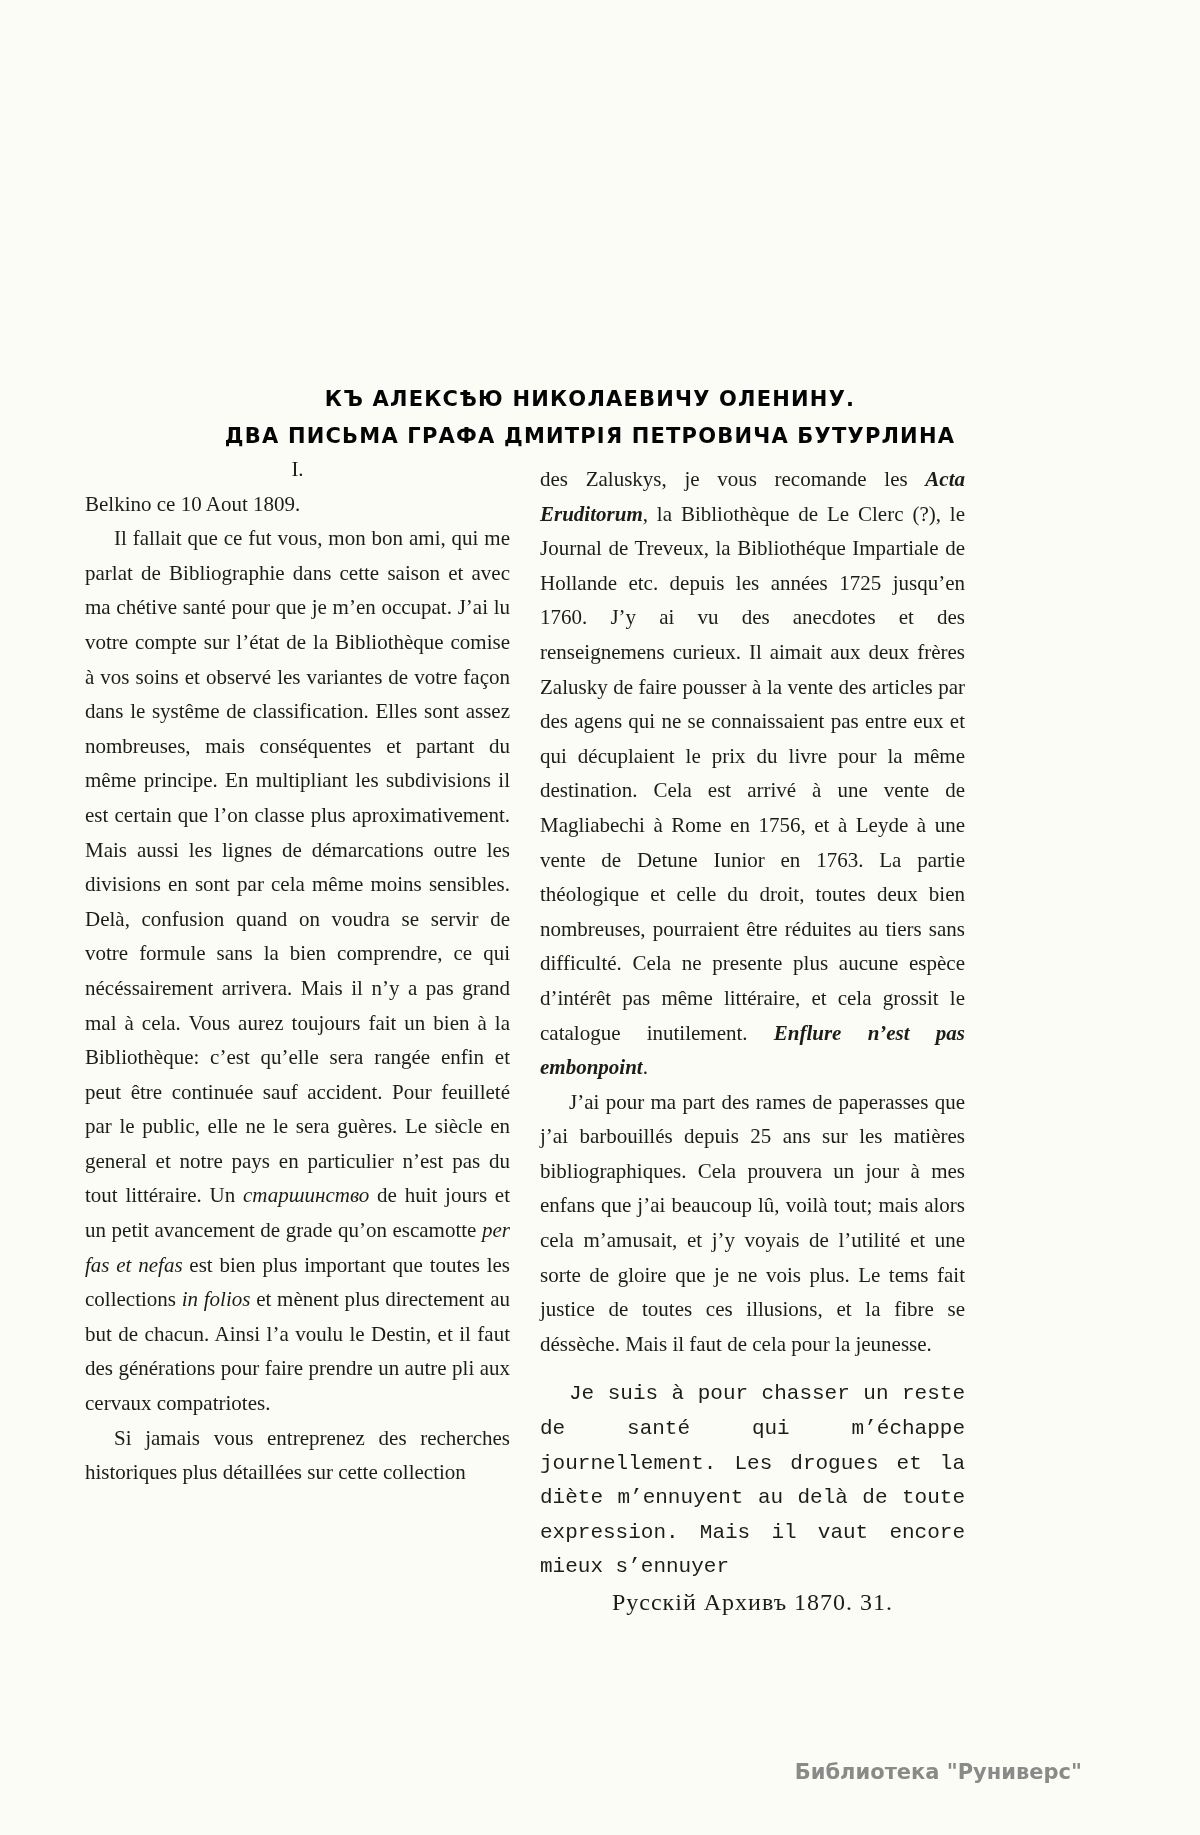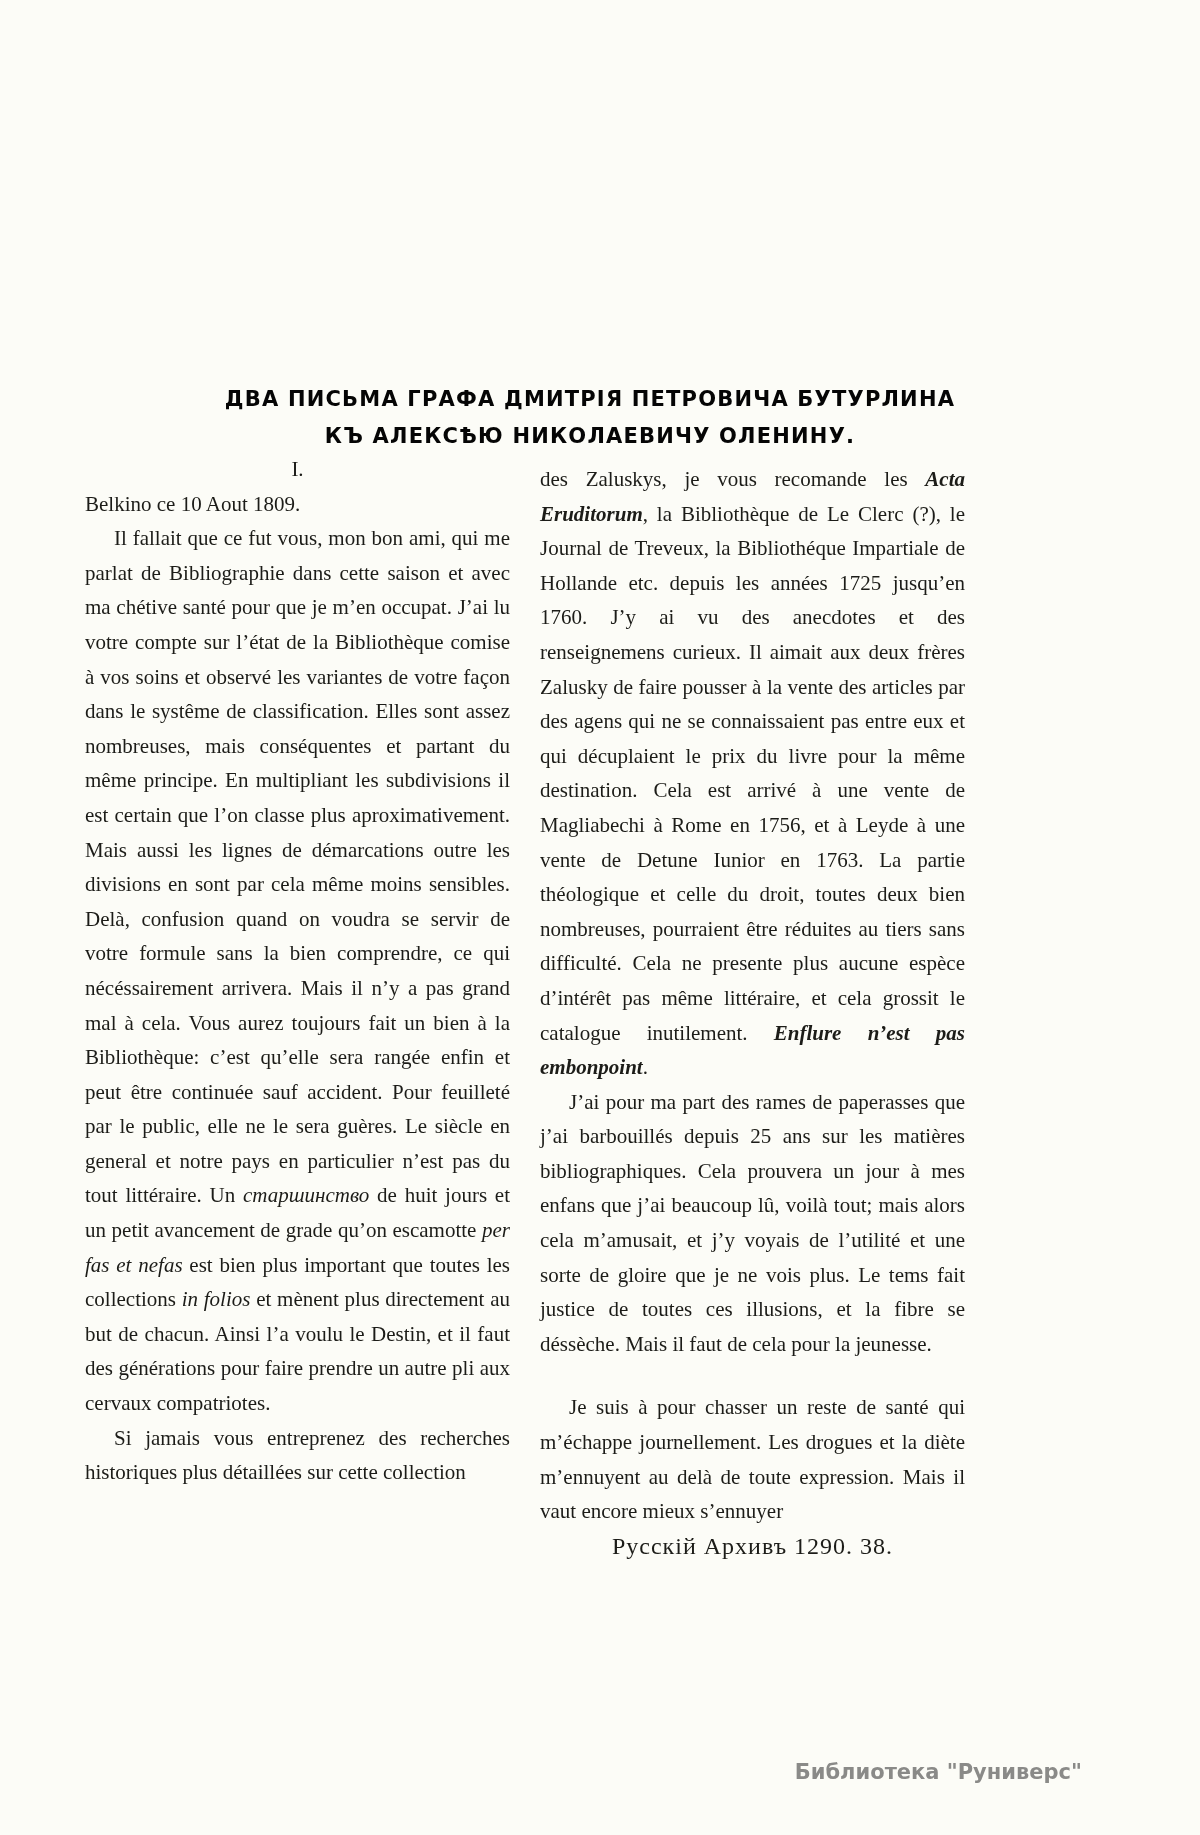--- a/index.html
+++ b/index.html
@@ -27,21 +27,21 @@
   .col{
     width:425px;
     font-size:21px;line-height:34.6px;
     text-align:justify;
   }
   .col.right{padding-top:10px;}
   .secnum{text-align:center;}
   .dateline{text-align:left;}
   .para{margin:0;}
   .para.indent{text-indent:29px;}
-  .para.gap{margin-top:29px;}
+  .para.gap{margin-top:16px;font-family:Liberation Mono, monospace;}
   .it{font-style:italic;}
   .bd{font-weight:bold;}
   .sig{
     margin:0;padding-left:46px;
     font-size:22px;letter-spacing:4px;
     text-align:left;
   }
   .journal{
     margin:0;text-align:center;
     font-size:24px;letter-spacing:1px;
@@ -52,37 +52,37 @@
     font-weight:bold;font-size:21px;
     color:#8a8a88;
   }
 </style>
 </head>
 <body>
 
 <div class="page">
 
   <header class="title">
+    <div>КЪ АЛЕКСѢЮ НИКОЛАЕВИЧУ ОЛЕНИНУ.</div>
     <div>ДВА ПИСЬМА ГРАФА ДМИТРІЯ ПЕТРОВИЧА БУТУРЛИНА</div>
-    <div>КЪ АЛЕКСѢЮ НИКОЛАЕВИЧУ ОЛЕНИНУ.</div>
   </header>
 
   <div class="columns">
 
     <section class="col left">
       <div class="secnum">I.</div>
       <div class="dateline">Belkino ce 10 Aout 1809.</div>
       <p class="para indent"><span>Il fallait que ce fut vous, mon bon ami, qui me parlat de Bibliographie dans cette saison et avec ma chétive santé pour que je m’en occupat. J’ai lu votre compte sur l’état de la Bibliothèque comise à vos soins et observé les variantes de votre façon dans le systême de classification. Elles sont assez nombreuses, mais conséquentes et partant du même principe. En multipliant les subdivisions il est certain que l’on classe plus aproximativement. Mais aussi les lignes de démarcations outre les divisions en sont par cela même moins sensibles. Delà, confusion quand on voudra se servir de votre formule sans la bien comprendre, ce qui nécéssairement arrivera. Mais il n’y a pas grand mal à cela. Vous aurez toujours fait un bien à la Bibliothèque: c’est qu’elle sera rangée enfin et peut être continuée sauf accident. Pour feuilleté par le public, elle ne le sera guères. Le siècle en general et notre pays en particulier n’est pas du tout littéraire. Un </span><span class="it">старшинство</span><span> de huit jours et un petit avancement de grade qu’on escamotte </span><span class="it">per fas et nefas</span><span> est bien plus important que toutes les collections </span><span class="it">in folios</span><span> et mènent plus directement au but de chacun. Ainsi l’a voulu le Destin, et il faut des générations pour faire prendre un autre pli aux cervaux compatriotes.</span></p>
       <p class="para indent"><span>Si jamais vous entreprenez des recherches historiques plus détaillées sur cette collection</span></p>
     </section>
 
     <section class="col right">
       <p class="para"><span>des Zaluskys, je vous recomande les </span><span class="it bd">Acta Eruditorum</span><span>, la Bibliothèque de Le Clerc (?), le Journal de Treveux, la Bibliothéque Impartiale de Hollande etc. depuis les années 1725 jusqu’en 1760. J’y ai vu des anecdotes et des renseignemens curieux. Il aimait aux deux frères Zalusky de faire pousser à la vente des articles par des agens qui ne se connaissaient pas entre eux et qui décuplaient le prix du livre pour la même destination. Cela est arrivé à une vente de Magliabechi à Rome en 1756, et à Leyde à une vente de Detune Iunior en 1763. La partie théologique et celle du droit, toutes deux bien nombreuses, pourraient être réduites au tiers sans difficulté. Cela ne presente plus aucune espèce d’intérêt pas même littéraire, et cela grossit le catalogue inutilement. </span><span class="it bd">Enflure n’est pas embonpoint</span><span>.</span></p>
       <p class="para indent"><span>J’ai pour ma part des rames de paperasses que j’ai barbouillés depuis 25 ans sur les matières bibliographiques. Cela prouvera un jour à mes enfans que j’ai beaucoup lû, voilà tout; mais alors cela m’amusait, et j’y voyais de l’utilité et une sorte de gloire que je ne vois plus. Le tems fait justice de toutes ces illusions, et la fibre se déssèche. Mais il faut de cela pour la jeunesse.</span></p>
       <p class="para indent gap"><span>Je suis à pour chasser un reste de santé qui m’échappe journellement. Les drogues et la diète m’ennuyent au delà de toute expression. Mais il vaut encore mieux s’ennuyer</span></p>
-      <p class="journal">Русскій Архивъ 1290. 38.</p>
+      <p class="journal">Русскій Архивъ 1870. 31.</p>
     </section>
 
   </div>
 
   <div class="watermark">Библиотека "Руниверс"</div>
 
 </div>
 
 </body></html>

